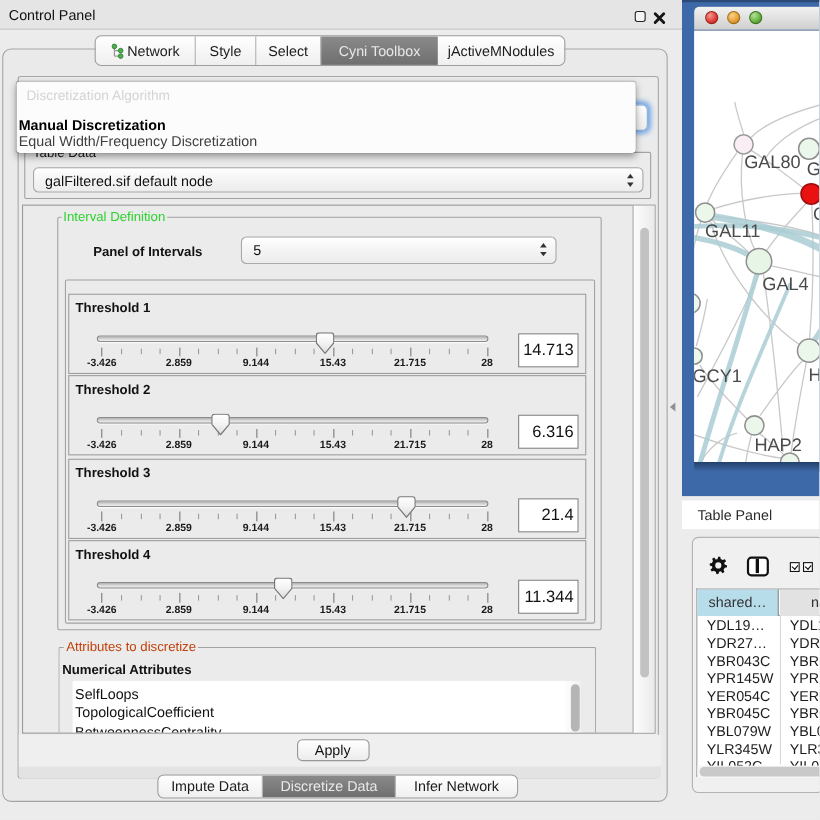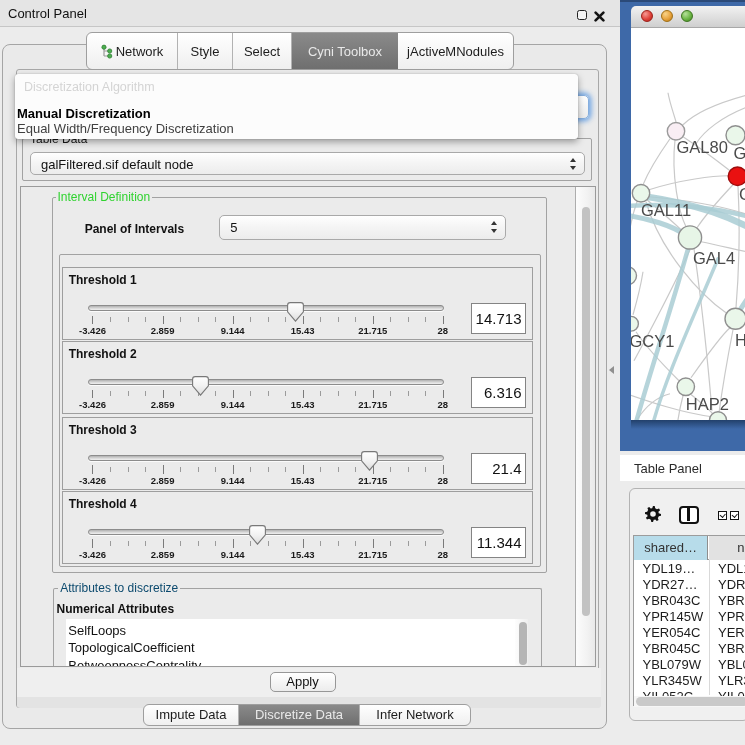--- a/index.html
+++ b/index.html
@@ -5,21 +5,21 @@
 html,body { width:745px; height:745px; }
 body { font-family:"Liberation Sans", sans-serif; background:#ececec; position:relative; overflow:hidden; }
 
 #titlebar { position:absolute; left:0; top:0; width:620px; height:27px; background:#e5e5e5; border-bottom:1px solid #c6c6c6; }
 #titlebar .t { position:absolute; left:8px; top:6px; font-size:13px; color:#111; }
 #minbox { position:absolute; left:577px; top:10px; width:10px; height:10px; border:1.6px solid #222; border-radius:2.5px; background:#f4f4f4; }
 #closex { position:absolute; left:594px; top:10.5px; }
 #outerpanel { position:absolute; left:2px; top:44px; width:605px; height:685px; background:#eaeaea; border:1px solid #a5a5a5; border-radius:8px; }
 #innerpanel { position:absolute; left:16px; top:69px; width:583px; height:639px; background:#ebebeb; border:1px solid #a8a8a8; border-radius:3px; }
 
-#toptabs { position:absolute; left:86px; top:32px; width:428px; height:38px; display:flex; border:1px solid #9e9e9e; border-radius:6px; overflow:hidden; background:linear-gradient(#ffffff,#efefef); font-size:13px; color:#1c1c1c; }
+#toptabs { position:absolute; left:86px; top:32px; width:428px; height:28px; display:flex; border:1px solid #9e9e9e; border-radius:6px; overflow:hidden; background:linear-gradient(#ffffff,#efefef); font-size:13px; color:#1c1c1c; }
 #toptabs .seg { display:flex; align-items:center; justify-content:center; border-right:1px solid #b2b2b2; white-space:nowrap; }
 #toptabs .seg:last-child { border-right:none; }
 #toptabs .sel { background:linear-gradient(#8a8a8a,#6f6f6f); color:#e9e9e9; border-right:none; }
 
 #bottabs { position:absolute; left:143px; top:703.5px; width:328px; height:22px; display:flex; border:1px solid #9e9e9e; border-radius:6px; overflow:hidden; background:linear-gradient(#ffffff,#efefef); font-size:13px; color:#1c1c1c; }
 #bottabs .seg { display:flex; align-items:center; justify-content:center; border-right:1px solid #b2b2b2; }
 #bottabs .seg:last-child { border-right:none; }
 #bottabs .sel { background:linear-gradient(#8a8a8a,#6f6f6f); color:#e9e9e9; }
 
 .group { position:absolute; border:1px solid #a2a2a2; border-radius:2px; }
@@ -277,21 +277,21 @@
               <stop offset="0.5" stop-color="#f2f2f2"></stop>
               <stop offset="1" stop-color="#dcdcdc"></stop>
             </linearGradient>
           </defs>
 <path d="M 3.2 0.6 L 13.8 0.6 Q 16.4 0.6 16.4 3.2 L 16.4 9.8 L 8.5 19.2 L 0.6 9.8 L 0.6 3.2 Q 0.6 0.6 3.2 0.6 Z" fill="url(#thg4)" stroke="#787878" stroke-width="1.1"></path>
         </svg>
 <div class="vbox">11.344</div>
 </div>
 
   <div class="group" style="left:31.5px;top:400.7px;width:489.9px;height:90px;border-bottom:none;"></div>
-  <div class="gtitle" style="left:37.2px;top:395.1px;color:#0c4a6e;">Attributes to discretize</div>
+  <div class="gtitle" style="left:37.2px;top:395.1px;color:#c2410c;">Attributes to discretize</div>
   <div style="position:absolute;left:35.5px;top:415.4px;font-size:12px;font-weight:bold;color:#111;">Numerical Attributes</div>
   <div id="attrlist" style="left:44.6px;top:431.8px;width:449.2px;height:47px;">
     <div style="top:4px;">SelfLoops</div>
     <div style="top:21.4px;">TopologicalCoefficient</div>
     <div style="top:38.9px;">BetweennessCentrality</div>
   </div>
   <div style="position:absolute;left:493.8px;top:431.8px;width:13.7px;height:47px;background:linear-gradient(90deg,#fdfdfd,#efefef);"></div>
   <div style="position:absolute;left:497.5px;top:434.8px;width:8.5px;height:43px;background:#b5b5b5;border-radius:4px;"></div>
 </div>
 <div id="sbv">

